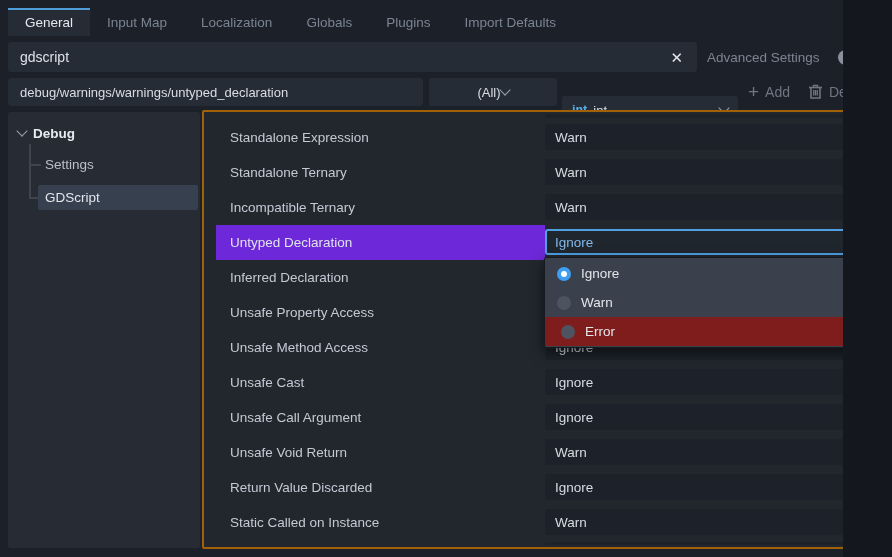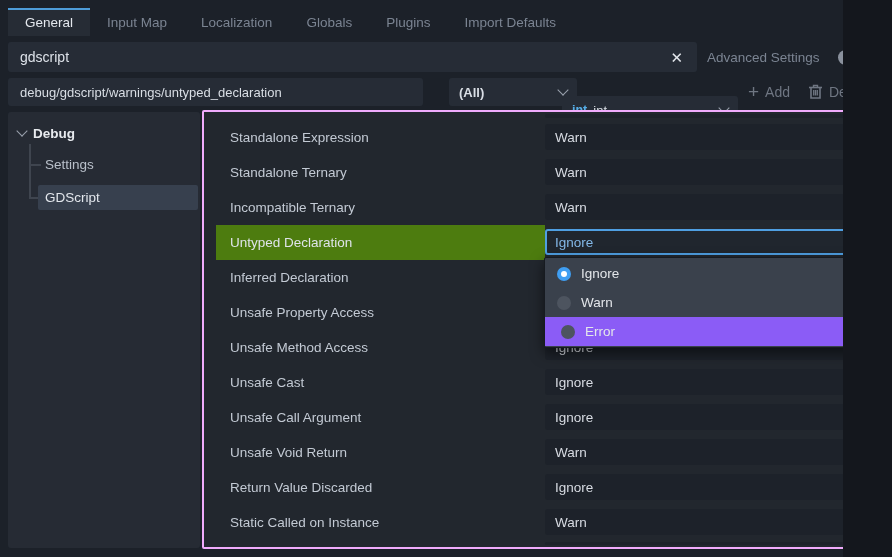--- a/index.html
+++ b/index.html
@@ -23,21 +23,21 @@
        font-size:13.5px;color:#7b8492;}
   #advanced-toggle{position:absolute;left:838px;top:50px;width:35px;height:15px;border-radius:8px;
        background:#8a919d;cursor:pointer;}
   #advanced-toggle .knob{position:absolute;right:1px;top:1px;width:13px;height:13px;border-radius:50%;
        background:#d4d8de;}
 
   
   .fieldbox{position:absolute;top:78px;height:28px;background:#262c36;border-radius:3px;
        box-sizing:border-box;display:flex;align-items:center;font-size:13px;color:#d9dee5;}
   #prop-path{left:8px;width:415px;padding:0 12px;}
-  #filter-select{left:449px;width:128px;padding:0 10px;justify-content:space-between;cursor:pointer;font-weight:bold;}
+  #filter-select{left:429px;width:128px;padding:0 10px;justify-content:center;cursor:pointer;}
   #type-select{left:562px;width:176px;padding:0 10px;justify-content:space-between;cursor:pointer;margin-top:18px;}
   #type-select .spacer{flex:1;}
   .type-glyph{font-weight:bold;font-size:12.5px;color:#56aee8;margin-right:6px;letter-spacing:0px;}
   .chev{width:7px;height:7px;border-right:1.8px solid #9aa2ad;border-bottom:1.8px solid #9aa2ad;
        transform:rotate(45deg);margin-top:-4px;flex:none;}
   .toolbtn{position:absolute;top:78px;height:28px;display:flex;align-items:center;gap:6px;
        color:#6f7682;font-size:14px;cursor:pointer;}
   #add-btn{left:748px;}
   #delete-btn{left:808px;justify-content:flex-end;}
   .plus-glyph{font-size:19px;font-weight:400;line-height:1;margin-top:-2px;}
@@ -51,45 +51,45 @@
   .tree-caret{width:7px;height:7px;border-right:1.8px solid #9aa2ad;border-bottom:1.8px solid #9aa2ad;
        transform:rotate(45deg);margin-top:-4px;}
   .tree-vline{position:absolute;left:21px;top:32px;width:2px;height:55px;background:#3f454f;}
   .tree-hline{position:absolute;left:21px;width:12px;height:2px;background:#3f454f;}
   .tree-item{position:absolute;left:30px;width:160px;height:25px;display:flex;align-items:center;
        padding-left:7px;box-sizing:border-box;font-size:13.5px;color:#b9c0ca;cursor:pointer;border-radius:2px;}
   .tree-item.selected{background:#37404e;color:#e2e6ec;}
 
   
   #settings-panel{position:absolute;left:202px;top:110px;width:682px;height:439px;box-sizing:border-box;
-       border:2px solid #f0abfc;border-radius:2px;background:#22272e;}
+       border:2px solid #a16207;border-radius:2px;background:#22272e;}
   #rows{position:absolute;left:0;top:0;right:0;bottom:0;overflow:hidden;}
   .row{position:absolute;left:0;width:678px;height:35px;}
   .row-label{position:absolute;left:12px;top:0;width:329px;height:35px;display:flex;align-items:center;
        padding-left:14px;box-sizing:border-box;font-size:13.5px;color:#c3cad4;}
-  .row.selected .row-label{background:#4d7c0f;color:#dfe4ea;}
+  .row.selected .row-label{background:#6d28d9;color:#dfe4ea;}
   .valbox{position:absolute;left:341px;top:4.5px;width:320px;height:26px;background:#1d222a;
        border-radius:3px;box-sizing:border-box;display:flex;align-items:center;
        padding:0 10px;font-size:13.5px;color:#d8dce3;cursor:pointer;}
   .valbox .vtext{flex:1;}
   .valbox.open{border:2px solid #4f9fe2;background:#20262e;color:#83b8e8;padding:0 8px;}
   .valbox.open .chev{border-color:#5aa6e8;}
   .partial-box{position:absolute;left:341px;width:320px;background:#1d222a;border-radius:3px;}
 
   
   #scroll-track{position:absolute;left:663px;top:4px;width:7px;height:427px;background:#262b32;border-radius:3px;}
   #scroll-thumb{position:absolute;left:663px;top:120px;width:7px;height:120px;background:#5c636d;border-radius:3px;cursor:pointer;}
 
   
   #popup{position:absolute;left:544px;top:257px;width:323px;height:91px;background:#3a414c;
        border:1px solid #171b21;box-sizing:border-box;border-radius:2px;z-index:50;
        box-shadow:0 5px 14px rgba(0,0,0,.55);padding-top:1px;}
   .popup-item{position:relative;height:29px;display:flex;align-items:center;gap:10px;padding-left:12px;
        font-size:13.5px;color:#e3e6ea;cursor:pointer;}
-  .popup-item.hovered{background:#8b5cf6;padding-left:16px;}
+  .popup-item.hovered{background:#7f1d1d;padding-left:16px;}
   .radio{width:14px;height:14px;border-radius:50%;background:#4d545f;flex:none;position:relative;}
   .radio.on{background:#3f9ef2;}
   .radio.on::after{content:"";position:absolute;left:4px;top:4px;width:6px;height:6px;border-radius:50%;background:#fff;}
 </style>
 </head>
 <body>
 
 <div id="app">
 
   <div id="tabbar">
@@ -104,21 +104,21 @@
   <div id="search-field">
     <input id="search-input" readonly="" value="gdscript" style="">
     <span id="search-clear">✕</span>
   </div>
   <div id="advanced-label">Advanced Settings</div>
   <div id="advanced-toggle">
     <div class="knob"></div>
   </div>
 
   <div id="prop-path" class="fieldbox">
-    <span>debug/gdscript/warnings/untyped_declaration</span>
+    <span>debug/warnings/warnings/untyped_declaration</span>
   </div>
   <div id="filter-select" class="fieldbox">
     <span>(All)</span>
     <span class="chev"></span>
   </div>
   <div id="type-select" class="fieldbox">
     <span class="type-glyph">int</span>
     <span>int</span>
     <span class="spacer"></span>
     <span class="chev"></span>

